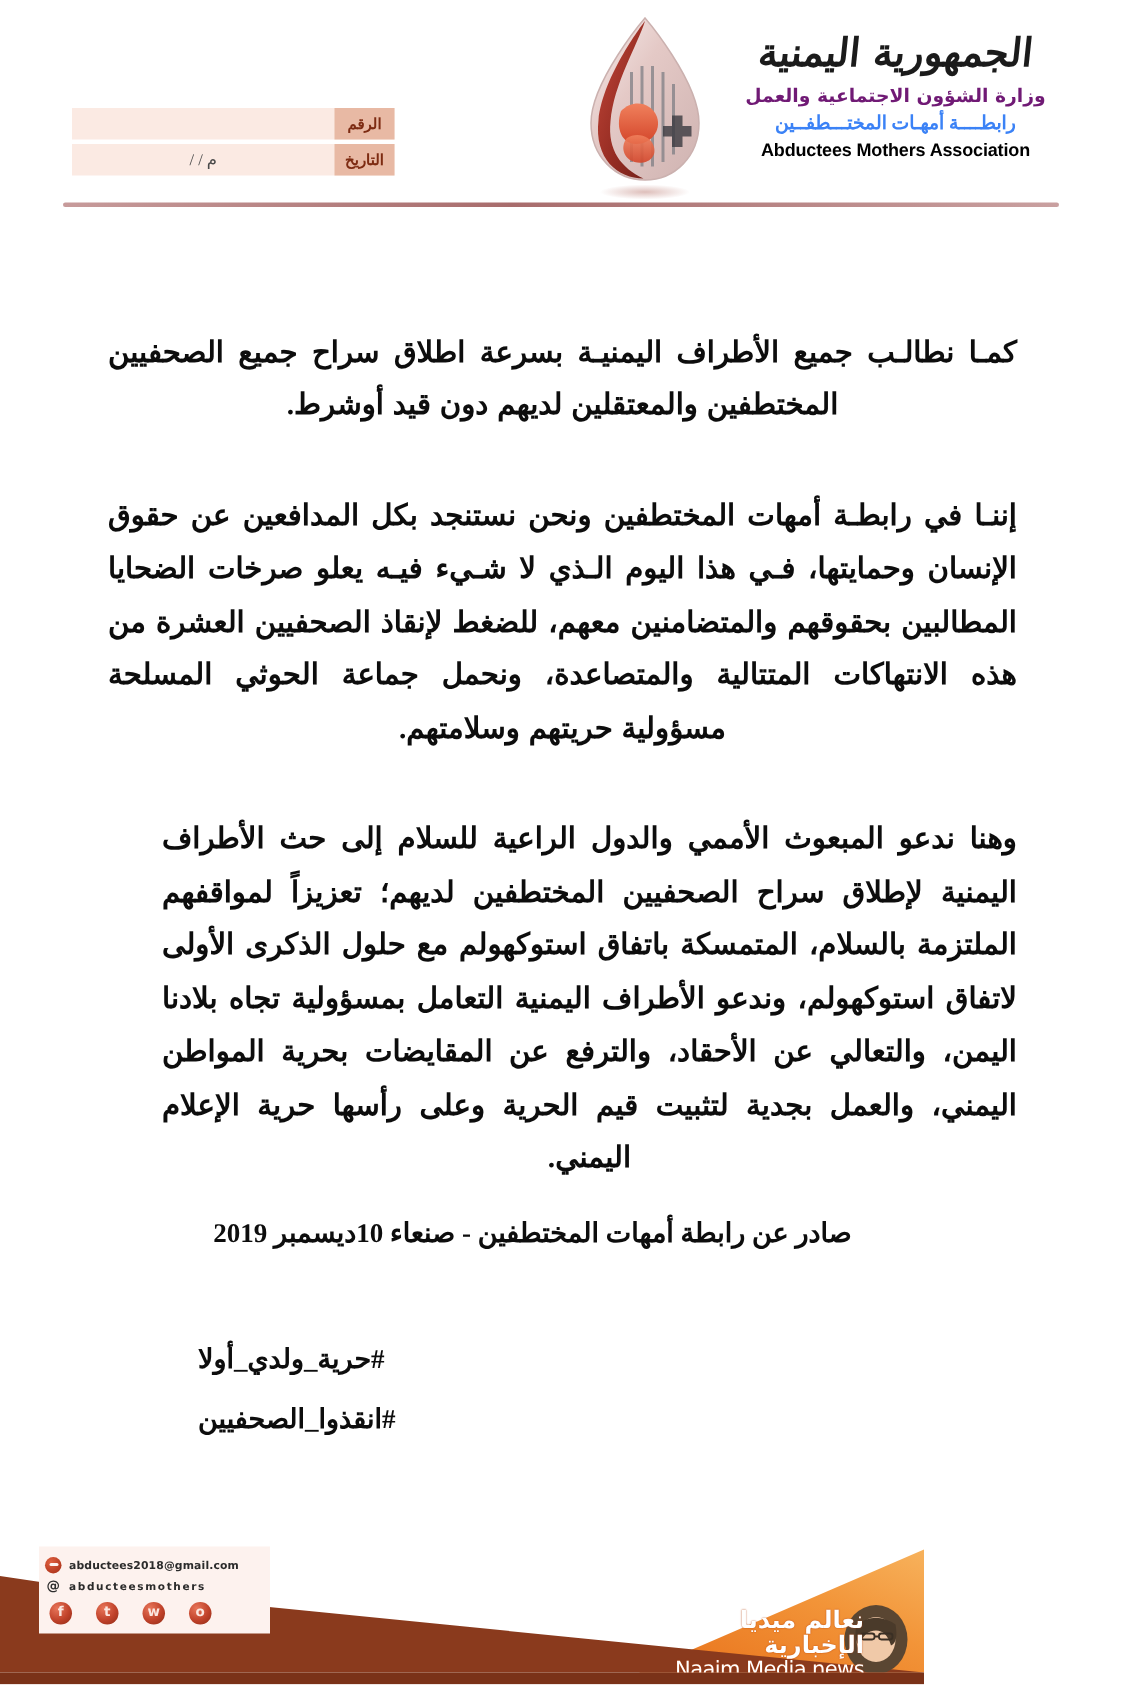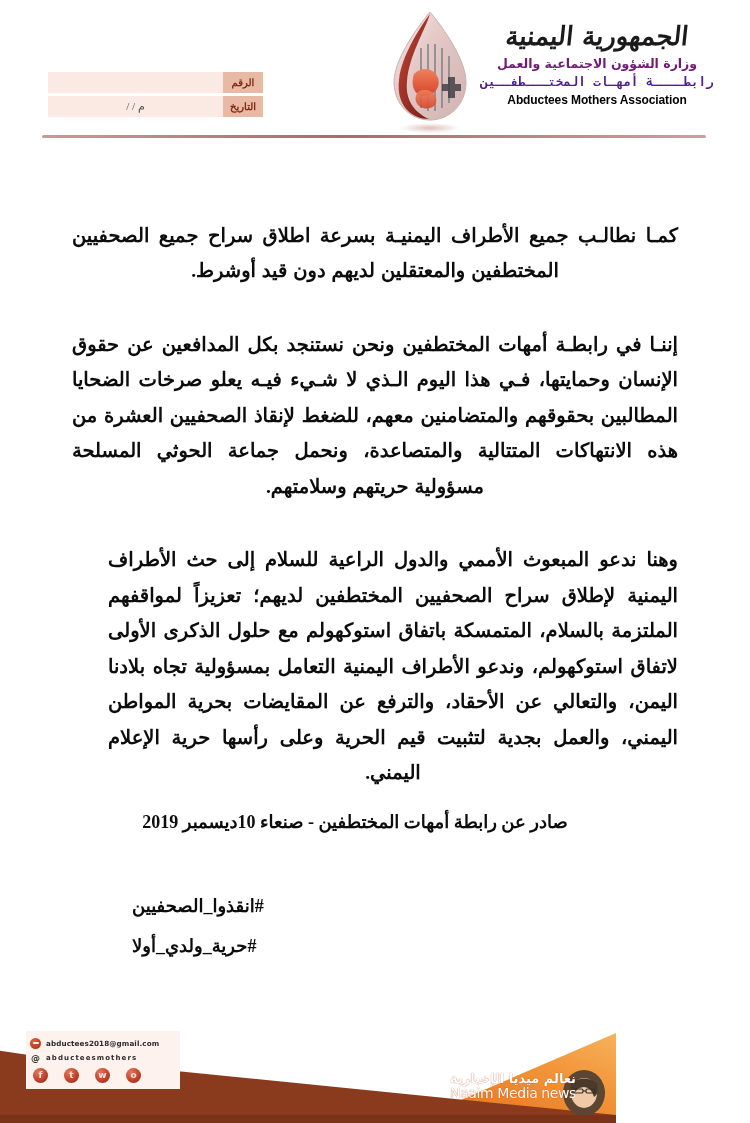--- a/index.html
+++ b/index.html
@@ -92,24 +92,24 @@
   }
   .org-line-2 {
     font-family: "DejaVu Sans", sans-serif;
     font-size: 12.5px;
     font-weight: bold;
     color: #701a75;
     margin-top: 4px;
     letter-spacing: -0.3px;
   }
   .org-line-3 {
-    font-family: Liberation Mono, monospace;
+    font-family: Liberation Serif, serif;
     font-size: 12.5px;
     font-weight: bold;
-    color: #4c1d95;
+    color: #3b82f6;
     margin-top: 3px;
     letter-spacing: 2.2px;
   }
   .org-line-en {
     font-family: "Liberation Sans", sans-serif;
     font-size: 12px;
     font-weight: bold;
     color: #000000;
     margin-top: 3px;
     direction: ltr;
@@ -274,21 +274,21 @@
   .wm-text {
     position: absolute;
     right: 40px;
     top: 3px;
     text-align: right;
     direction: rtl;
     line-height: 1.05;
   }
   .wm-ar {
     font-family: "DejaVu Sans", sans-serif;
-    font-size: 13px;
+    font-size: 16px;
     font-weight: bold;
     color: #ffffff;
     text-shadow: 0 0 1px #b33a00;
     letter-spacing: -0.2px;
   }
   .wm-en {
     font-family: "DejaVu Sans", sans-serif;
     font-size: 14px;
     font-weight: normal;
     color: #ffffff;
@@ -369,22 +369,22 @@
 </div>
 
 <div class="doc-body">
   <p class="para">كمـا نطالـب جميع الأطراف اليمنيـة بسرعة اطلاق سراح جميع الصحفيين المختطفين والمعتقلين لديهم دون قيد أوشرط.</p>
   <p class="para">إننـا في رابطـة أمهات المختطفين ونحن نستنجد بكل المدافعين عن حقوق الإنسان وحمايتها، فـي هذا اليوم الـذي لا شـيء فيـه يعلو صرخات الضحايا المطالبين بحقوقهم والمتضامنين معهم، للضغط لإنقاذ الصحفيين العشرة من هذه الانتهاكات المتتالية والمتصاعدة، ونحمل جماعة الحوثي المسلحة مسؤولية حريتهم وسلامتهم.</p>
   <p class="para p-last">وهنا ندعو المبعوث الأممي والدول الراعية للسلام إلى حث الأطراف اليمنية لإطلاق سراح الصحفيين المختطفين لديهم؛ تعزيزاً لمواقفهم الملتزمة بالسلام، المتمسكة باتفاق استوكهولم مع حلول الذكرى الأولى لاتفاق استوكهولم، وندعو الأطراف اليمنية التعامل بمسؤولية تجاه بلادنا اليمن، والتعالي عن الأحقاد، والترفع عن المقايضات بحرية المواطن اليمني، والعمل بجدية لتثبيت قيم الحرية وعلى رأسها حرية الإعلام اليمني.</p>
 
   <p class="issued-line">صادر عن رابطة أمهات المختطفين - صنعاء 10ديسمبر 2019</p>
 
   <div class="hashtags">
+    <div class="hashtag">#حرية_ولدي_أولا</div>
     <div class="hashtag">#انقذوا_الصحفيين</div>
-    <div class="hashtag">#حرية_ولدي_أولا</div>
   </div>
 </div>
 
 <div class="footer">
   <svg width="750" height="100" viewBox="0 0 750 100" aria-hidden="true">
     <defs>
       <linearGradient id="orangeWedge" x1="0" y1="1" x2="1" y2="0">
         <stop offset="0%" stop-color="#e8701a"></stop>
         <stop offset="60%" stop-color="#f29438"></stop>
         <stop offset="100%" stop-color="#f7b25c"></stop>

